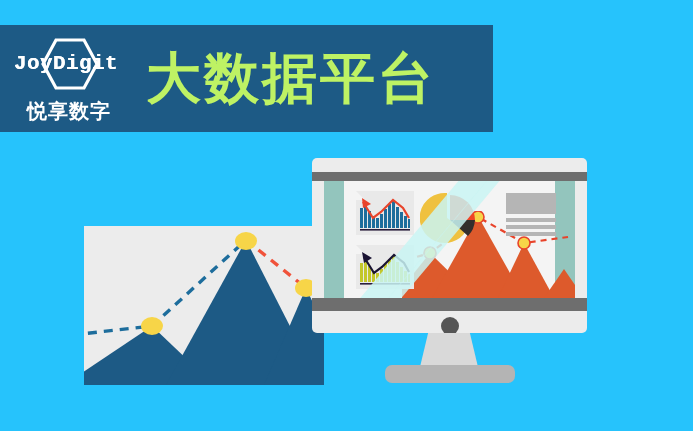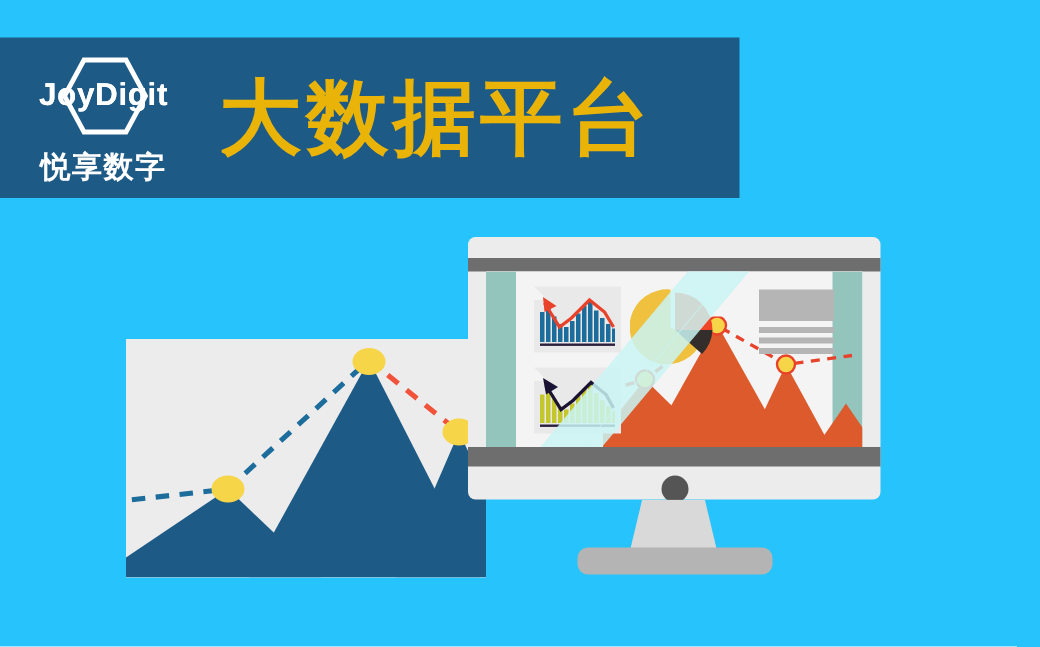--- a/index.html
+++ b/index.html
@@ -41,43 +41,42 @@
     left: 27px;
     top: 2px;
     width: 58px;
     height: 52px;
   }
   .logo-word {
     position: absolute;
     left: 0;
     top: 16px;
     width: 110px;
-    text-align: center;
     color: #ffffff;
     font-size: 21px;
     font-weight: bold;
     letter-spacing: 0.4px;
-    font-family: Liberation Sans, sans-serif;
+    font-family: Liberation Mono, monospace;
     text-shadow: 0 0 0 #fff;
     z-index: 3;
   }
   .logo-cn {
     position: absolute;
     left: 0;
     top: 62px;
     width: 110px;
     text-align: center;
     color: #ffffff;
     font-size: 20px;
     font-weight: bold;
     letter-spacing: 1px;
     font-family: "DejaVu Sans", sans-serif;
   }
   .banner-title {
-    color: #eab308;
+    color: #bef264;
     font-size: 55px;
     font-weight: bold;
     letter-spacing: 3px;
     margin-left: 22px;
     line-height: 1;
     font-family: "DejaVu Sans", sans-serif;
   }
 
   
   .left-panel {

